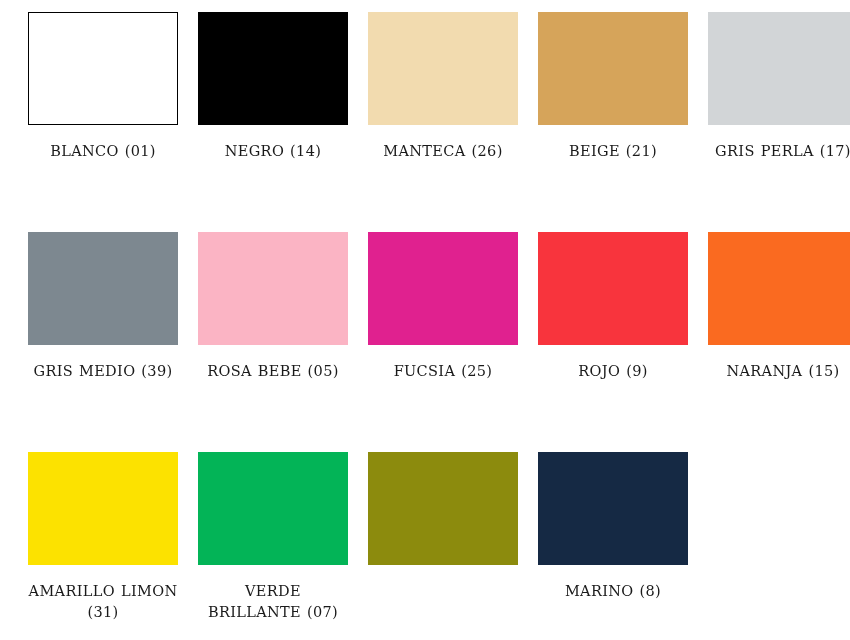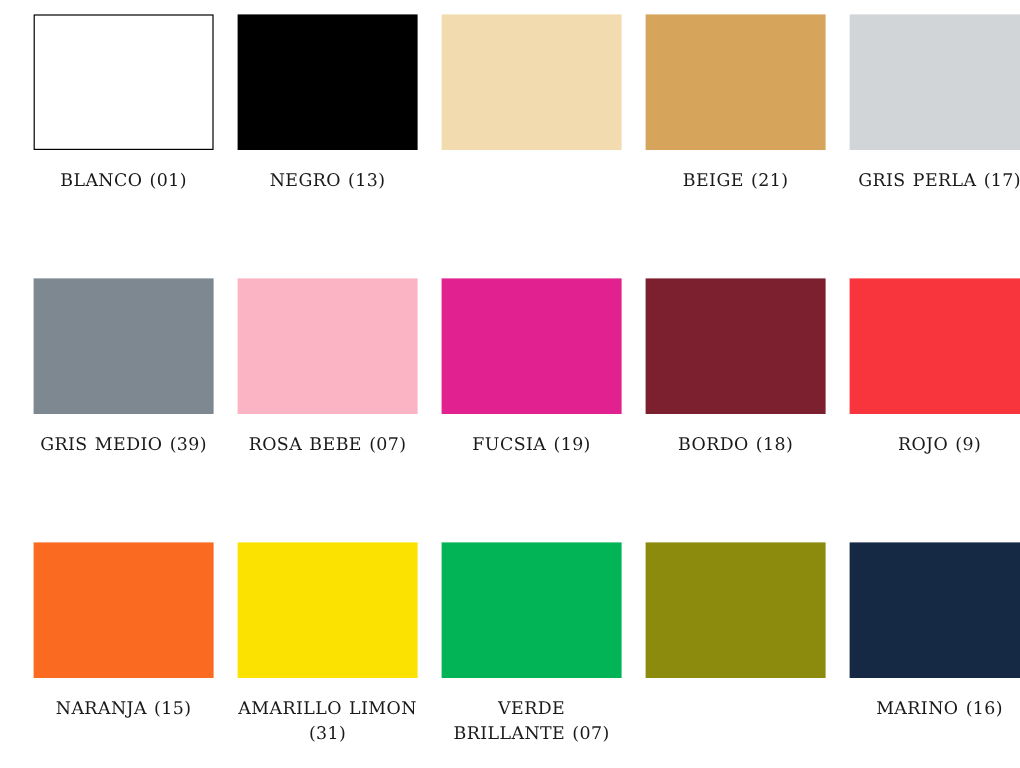--- a/index.html
+++ b/index.html
@@ -65,48 +65,45 @@
 <body>
 
 <div id="swatch-chart">
   <div class="swatch-grid">
       <div class="swatch-cell">
         <div class="swatch-chip bordered" style="background-color: rgb(255, 255, 255);"></div>
         <div class="swatch-label">BLANCO (01)</div>
       </div>
       <div class="swatch-cell">
         <div class="swatch-chip" style="background-color: rgb(0, 0, 0);"></div>
-        <div class="swatch-label">NEGRO (13)</div>
+        <div class="swatch-label">NEGRO (14)</div>
       </div>
       <div class="swatch-cell">
         <div class="swatch-chip" style="background-color: rgb(242, 219, 175);"></div>
+        <div class="swatch-label">MANTECA (26)</div>
       </div>
       <div class="swatch-cell">
         <div class="swatch-chip" style="background-color: rgb(214, 164, 90);"></div>
         <div class="swatch-label">BEIGE (21)</div>
       </div>
       <div class="swatch-cell">
         <div class="swatch-chip" style="background-color: rgb(210, 213, 215);"></div>
         <div class="swatch-label">GRIS PERLA (17)</div>
       </div>
       <div class="swatch-cell">
         <div class="swatch-chip" style="background-color: rgb(125, 136, 144);"></div>
         <div class="swatch-label">GRIS MEDIO (39)</div>
       </div>
       <div class="swatch-cell">
         <div class="swatch-chip" style="background-color: rgb(251, 180, 196);"></div>
-        <div class="swatch-label">ROSA BEBE (07)</div>
+        <div class="swatch-label">ROSA BEBE (05)</div>
       </div>
       <div class="swatch-cell">
         <div class="swatch-chip" style="background-color: rgb(224, 33, 143);"></div>
-        <div class="swatch-label">FUCSIA (19)</div>
-      </div>
-      <div class="swatch-cell">
-        <div class="swatch-chip" style="background-color: rgb(124, 31, 46);"></div>
-        <div class="swatch-label">BORDO (18)</div>
+        <div class="swatch-label">FUCSIA (25)</div>
       </div>
       <div class="swatch-cell">
         <div class="swatch-chip" style="background-color: rgb(248, 52, 61);"></div>
         <div class="swatch-label">ROJO (9)</div>
       </div>
       <div class="swatch-cell">
         <div class="swatch-chip" style="background-color: rgb(250, 106, 32);"></div>
         <div class="swatch-label">NARANJA (15)</div>
       </div>
       <div class="swatch-cell">
@@ -115,16 +112,16 @@
       </div>
       <div class="swatch-cell">
         <div class="swatch-chip" style="background-color: rgb(3, 180, 87);"></div>
         <div class="swatch-label">VERDE BRILLANTE (07)</div>
       </div>
       <div class="swatch-cell">
         <div class="swatch-chip" style="background-color: rgb(140, 139, 13);"></div>
       </div>
       <div class="swatch-cell">
         <div class="swatch-chip" style="background-color: rgb(21, 41, 68);"></div>
-        <div class="swatch-label">MARINO (16)</div>
+        <div class="swatch-label">MARINO (8)</div>
       </div>
     </div>
 </div>
 
 </body></html>

